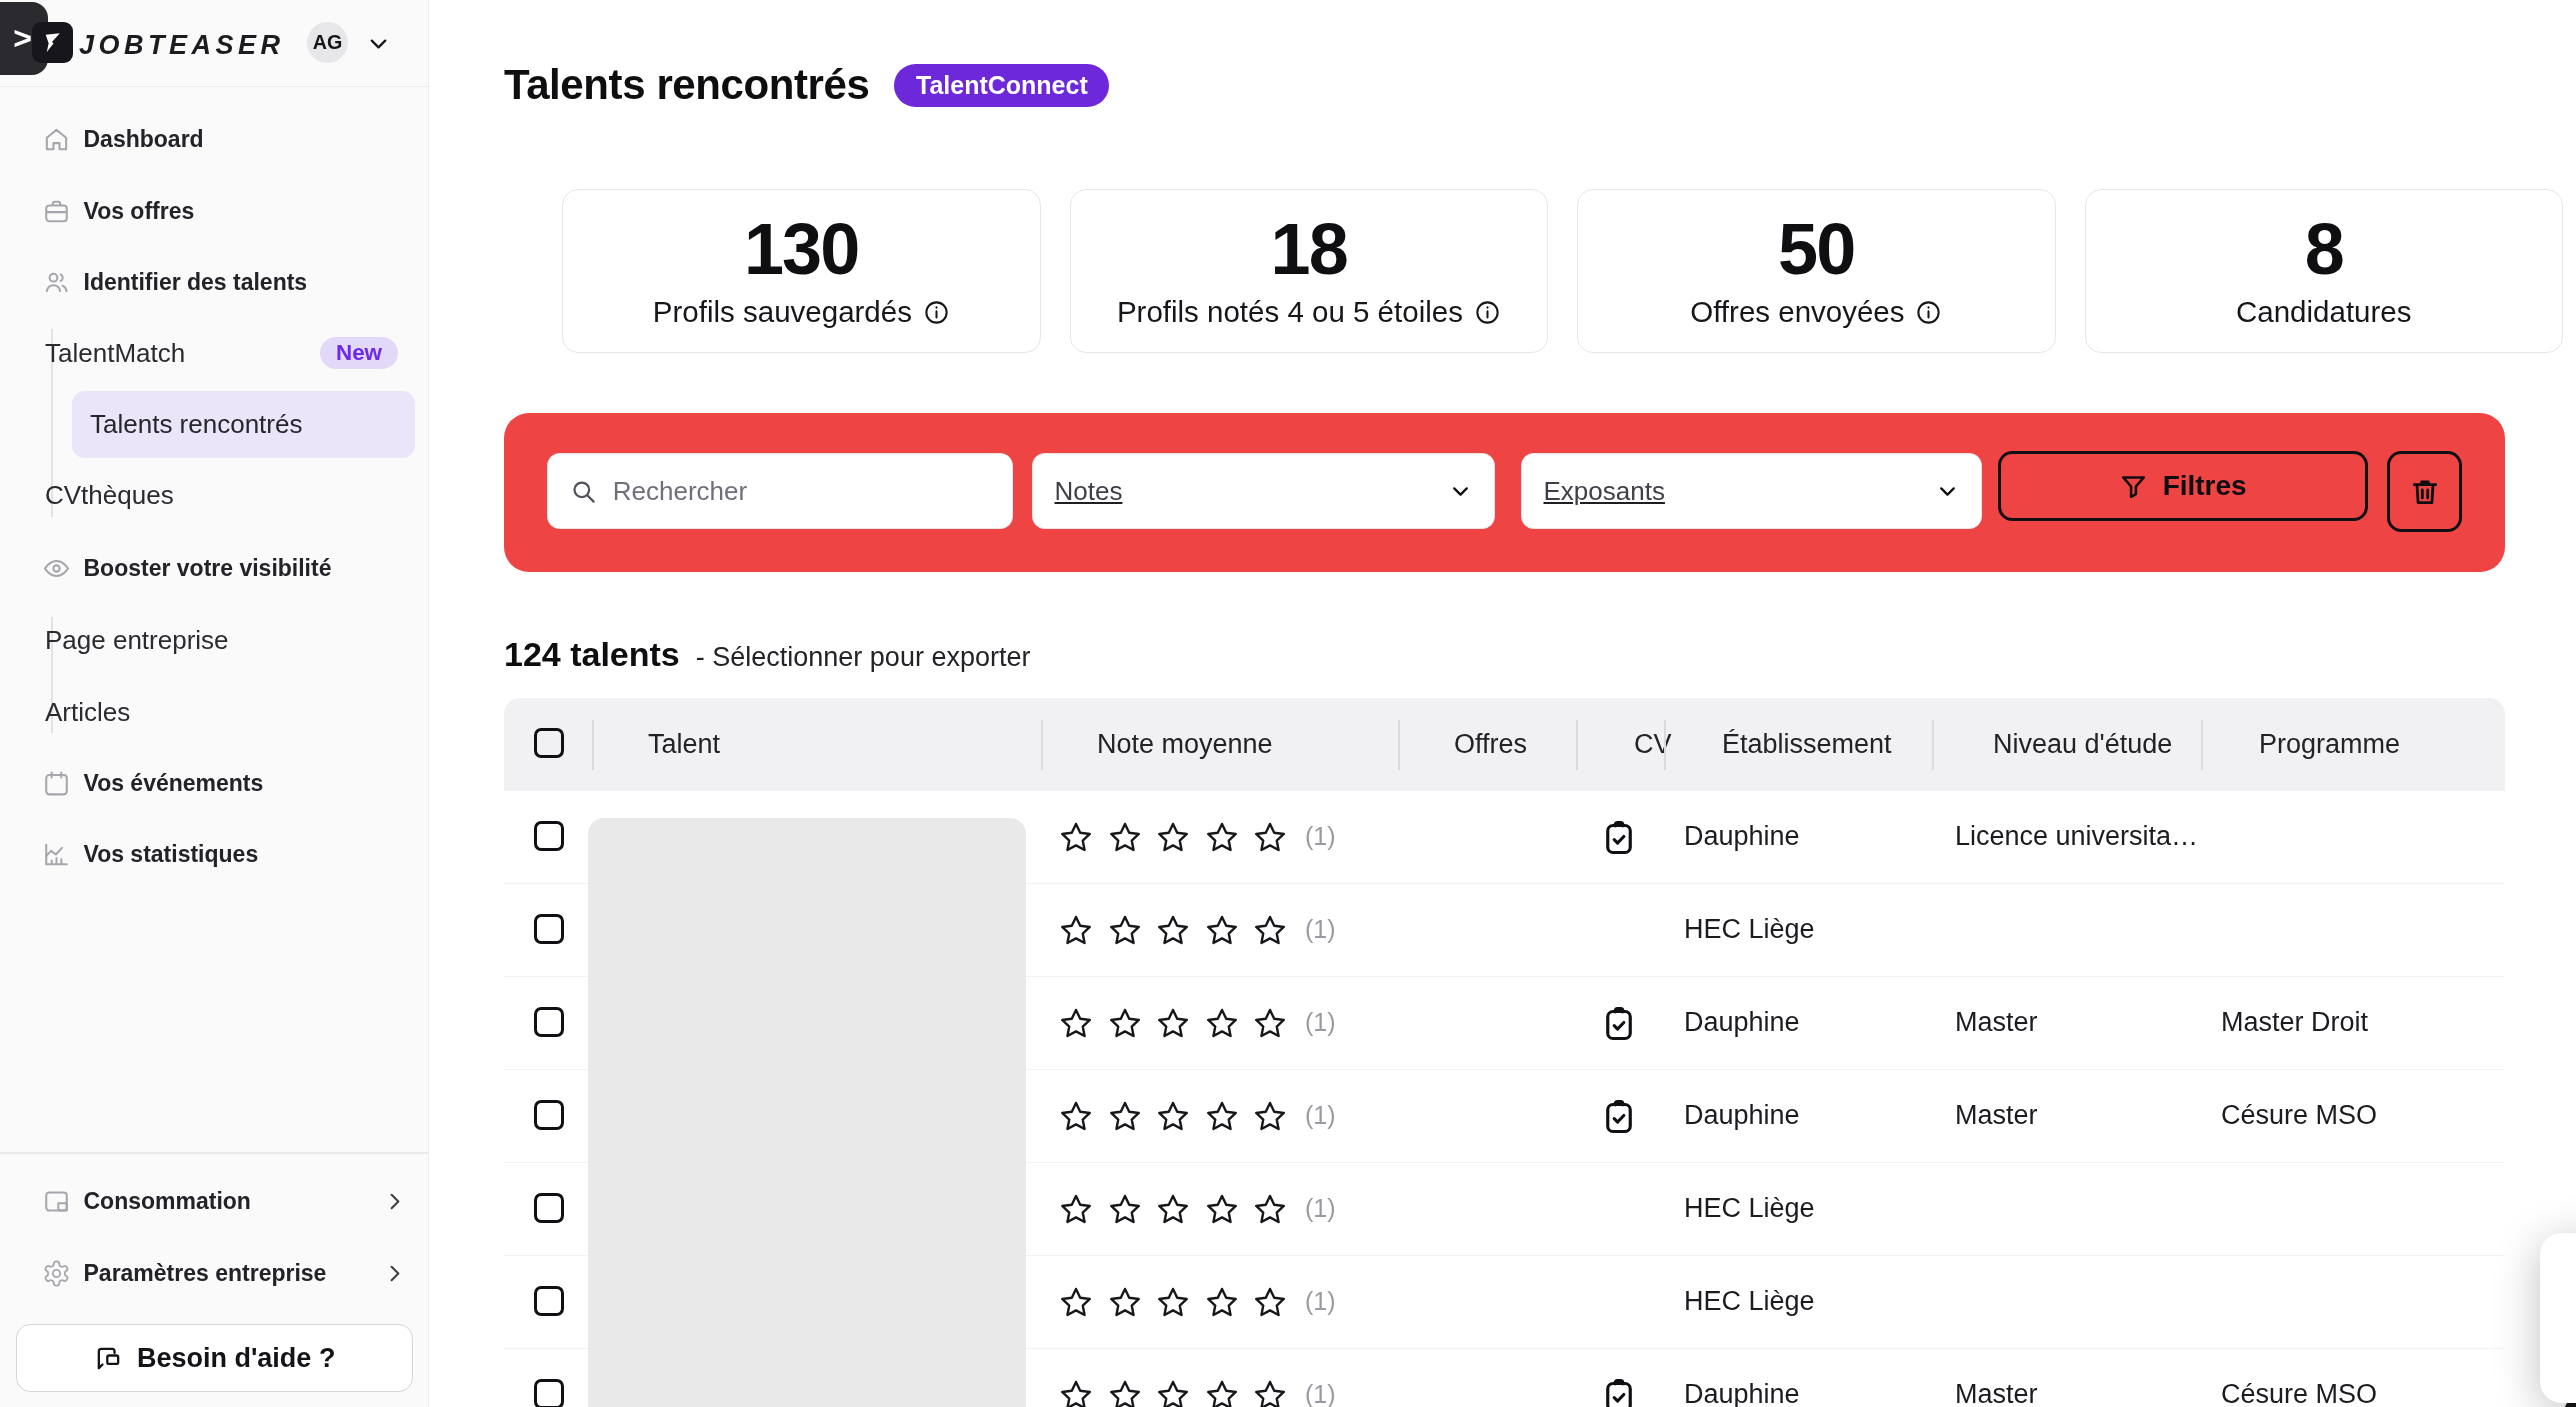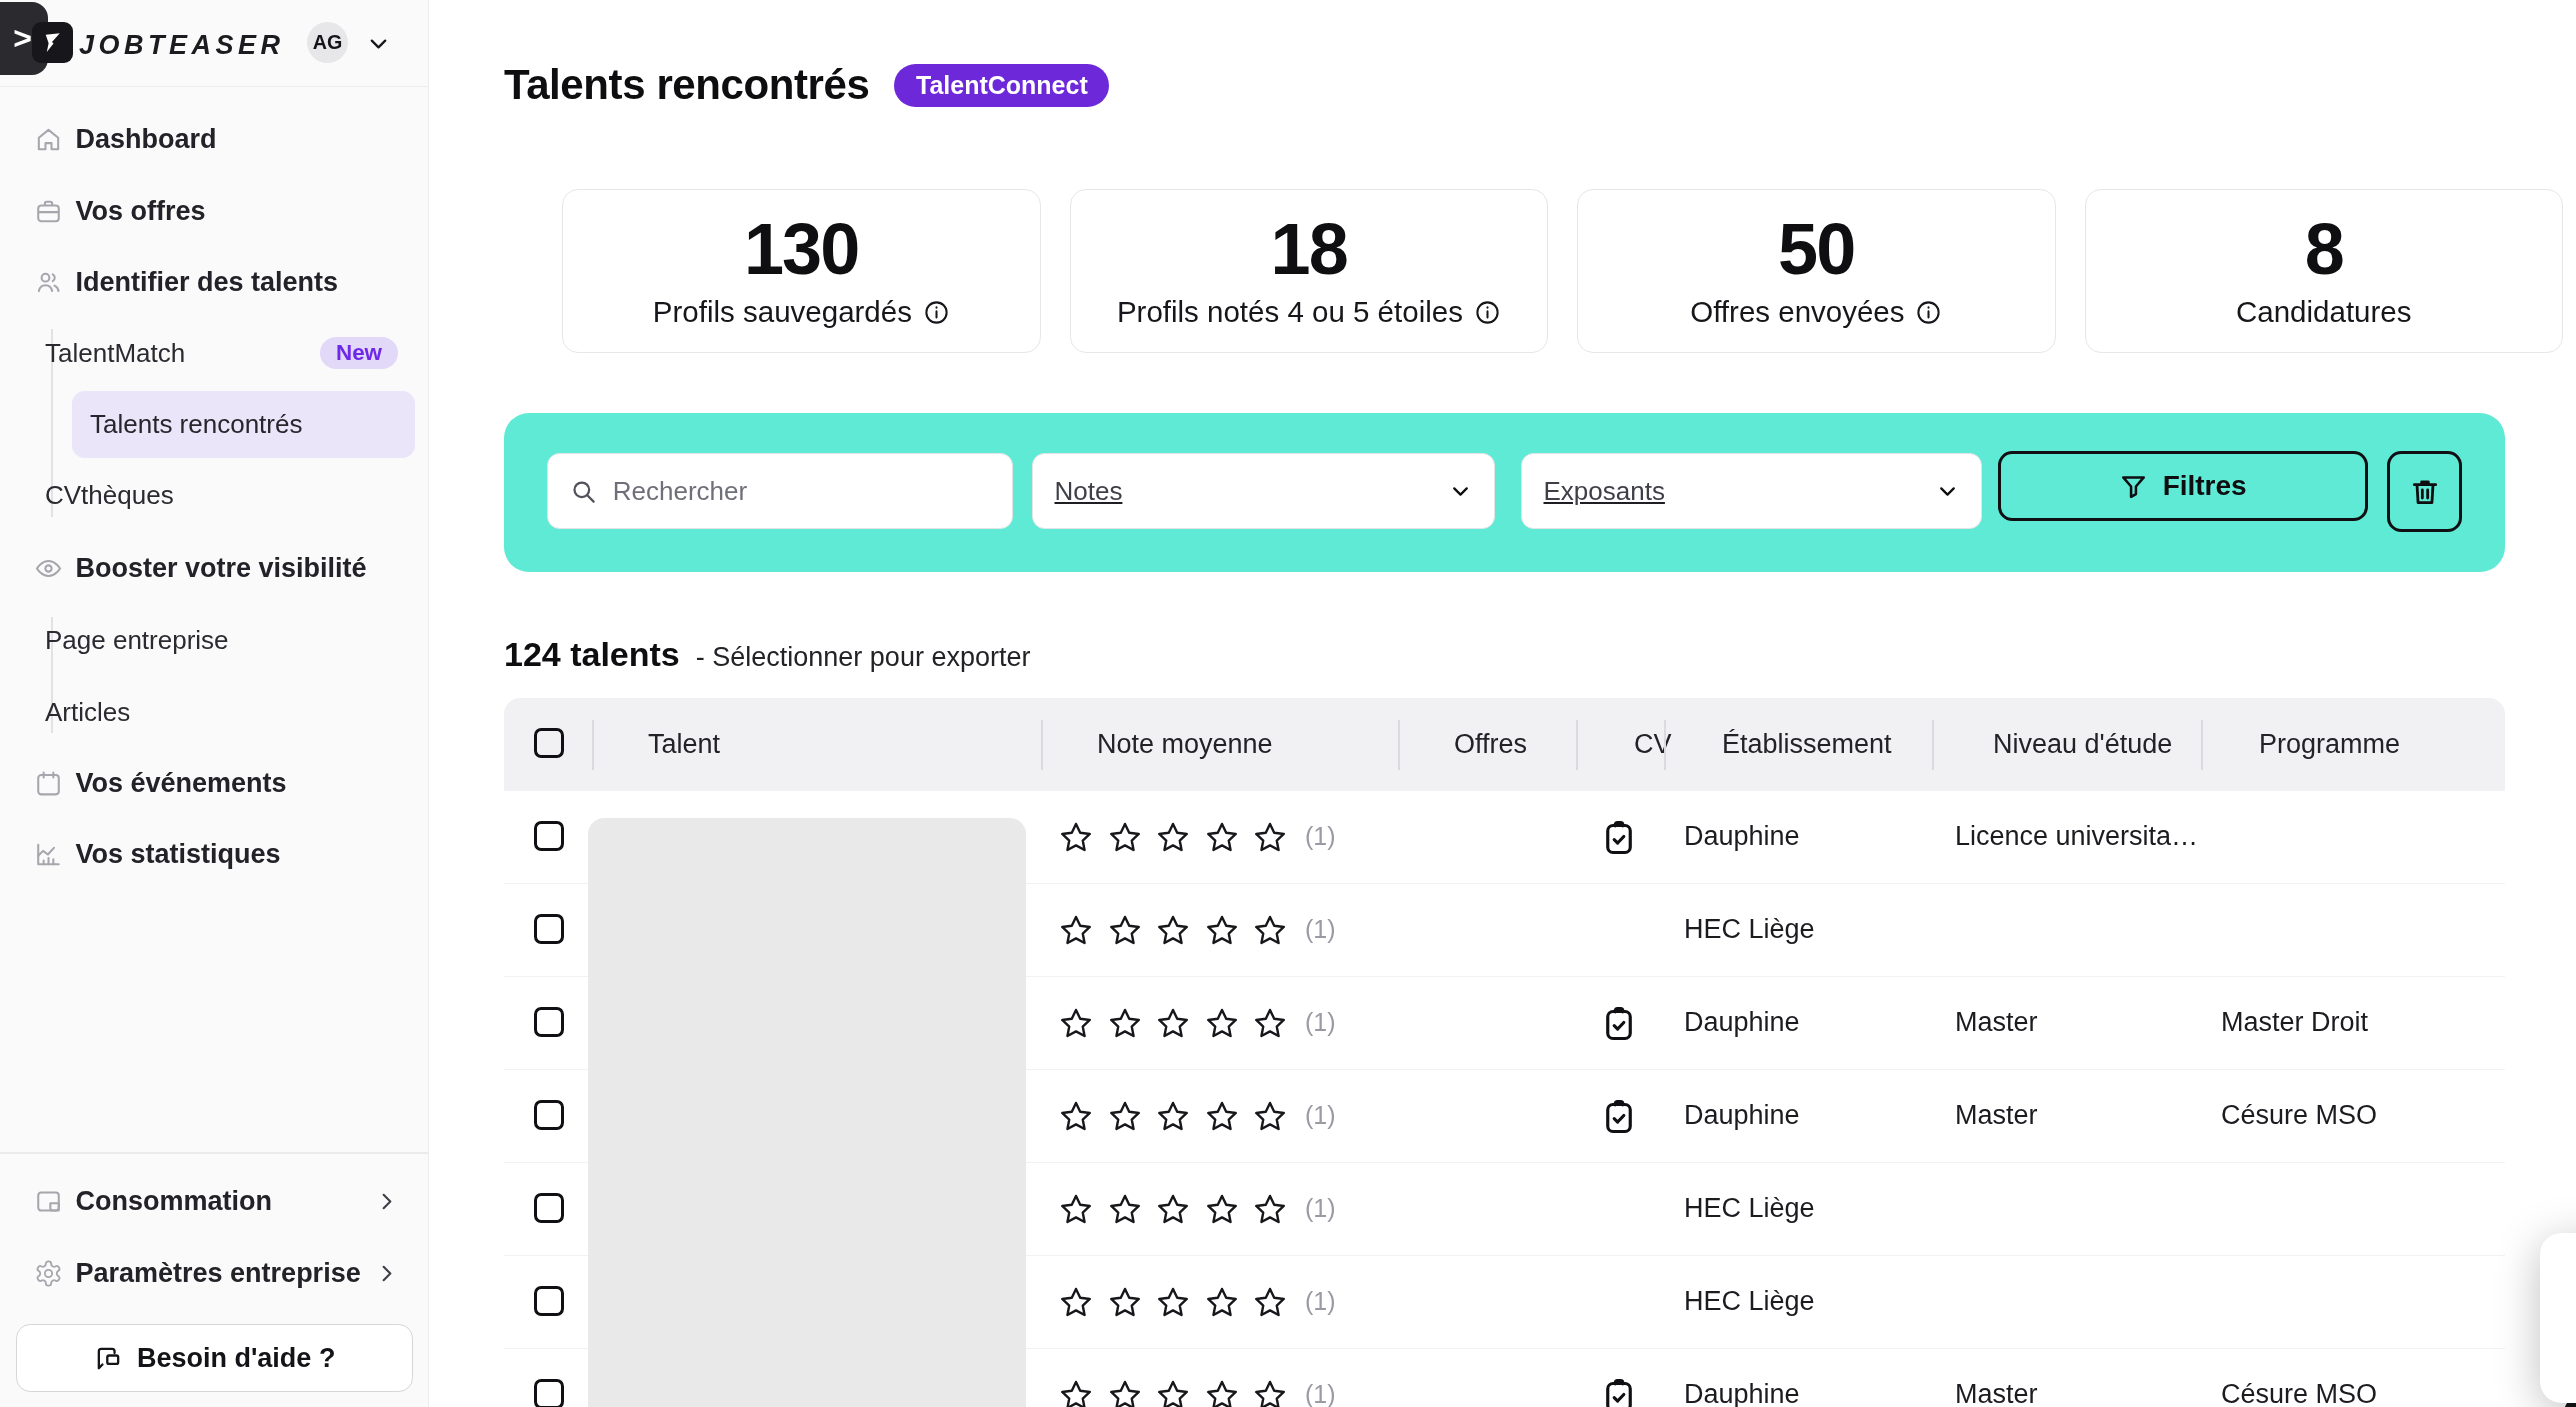--- a/index.html
+++ b/index.html
@@ -13,22 +13,22 @@
   .collapse-sq{position:absolute;left:-47px;top:1.8px;width:95px;height:73px;background:#2A2A2F;border-radius:16px;
            color:#fff;display:flex;align-items:center;justify-content:flex-end;padding-right:16px;
            font-size:32px;font-weight:700;box-sizing:border-box;cursor:pointer;}
   .logo-sq{position:absolute;left:32px;top:22.4px;width:41px;height:41px;background:#17171B;border-radius:9px;
            display:flex;align-items:center;justify-content:center;}
   .wordmark{position:absolute;left:79px;top:29.5px;font-size:27px;font-weight:700;font-style:italic;
            letter-spacing:4.5px;color:#1C1C20;}
   .avatar{position:absolute;left:307px;top:22.4px;width:41px;height:41px;border-radius:50%;background:#E7E7EA;
            display:flex;align-items:center;justify-content:center;font-size:19.7px;font-weight:700;color:#141418;cursor:pointer;}
   .hdr-chev{position:absolute;left:367px;top:32px;color:#18181C;cursor:pointer;}
-  .nv{position:absolute;left:0;width:428px;height:54px;display:flex;align-items:center;gap:12.5px;
-      padding-left:34px;box-sizing:border-box;font-size:27px;font-weight:700;color:#222228;cursor:pointer;}
+  .nv{position:absolute;left:8px;width:428px;height:54px;display:flex;align-items:center;gap:12.5px;
+      padding-left:34px;box-sizing:border-box;font-size:23px;font-weight:700;color:#222228;cursor:pointer;}
   .nv .ico{color:#A6A6AD;flex:0 0 auto;}
   .nvs{position:absolute;left:0;width:428px;height:54px;display:flex;align-items:center;
       padding-left:45px;box-sizing:border-box;font-size:26px;font-weight:400;color:#2A2A30;cursor:pointer;}
   .indent-line{position:absolute;left:51px;width:1.8px;background:#E2E2E5;}
   .sel-pill{position:absolute;left:72px;top:391px;width:343px;height:67px;background:#EBE5F9;border-radius:12.5px;
       display:flex;align-items:center;padding-left:18px;box-sizing:border-box;font-size:26px;color:#26262C;cursor:pointer;}
   .new-badge{position:absolute;left:320px;top:337px;height:32px;padding:0 16px;border-radius:16px;
       display:flex;align-items:center;justify-content:center;font-size:22.4px;font-weight:700;}
   .sb-divider{position:absolute;left:0;top:1152px;width:428px;height:1.8px;background:#EBEBED;}
   .nv .chev-r{margin-left:auto;margin-right:30px;color:#3F3F46;}
@@ -39,21 +39,21 @@
   .title-row{position:absolute;left:504px;top:59px;height:52px;display:flex;align-items:center;gap:25px;}
   .page-title{font-size:42px;font-weight:800;letter-spacing:-0.4px;color:#0E0E11;margin:0;}
   .tc-badge{height:43px;padding:0 21.5px;border-radius:21.5px;color:#fff;font-size:25px;font-weight:700;
       display:flex;align-items:center;}
   .stats{position:absolute;left:528px;top:189px;width:2001px;display:flex;gap:29px;padding-left:34px;}
   .card{flex:1;height:164px;background:#fff;border:1.8px solid #E7E7EA;border-radius:16px;
       display:flex;flex-direction:column;align-items:center;justify-content:center;box-sizing:border-box;}
   .card-value{font-size:72px;font-weight:800;letter-spacing:-1.8px;line-height:1;color:#0F0F12;}
   .card-label{margin-top:10.7px;font-size:29.5px;color:#17171B;display:flex;align-items:center;gap:10.7px;}
   .info-ico{color:#17171B;}
-  .filterbar{position:absolute;left:504px;top:413px;width:2001px;height:159px;background:#5eead4;border-radius:25px;}
+  .filterbar{position:absolute;left:504px;top:413px;width:2001px;height:159px;background:#ef4444;border-radius:25px;}
   .f-input{position:absolute;top:40px;height:76px;background:#fff;border:1.8px solid #E4E4E8;border-radius:12.5px;
       display:flex;align-items:center;padding:0 21.5px;box-sizing:border-box;gap:14.3px;}
   .search-box{left:43px;width:466px;}
   .search-box input{border:none;outline:none;flex:1;font-size:26px;color:#26262C;background:transparent;
       font-family:"Liberation Sans",sans-serif;}
   .search-box input::placeholder{color:#6F6F7A;}
   .sel-box{cursor:pointer;text-decoration:underline;}
   .sel-1{left:528px;width:463px;}
   .sel-2{left:1017px;width:461px;}
   .sel-label{font-size:26px;color:#3F3F48;}

